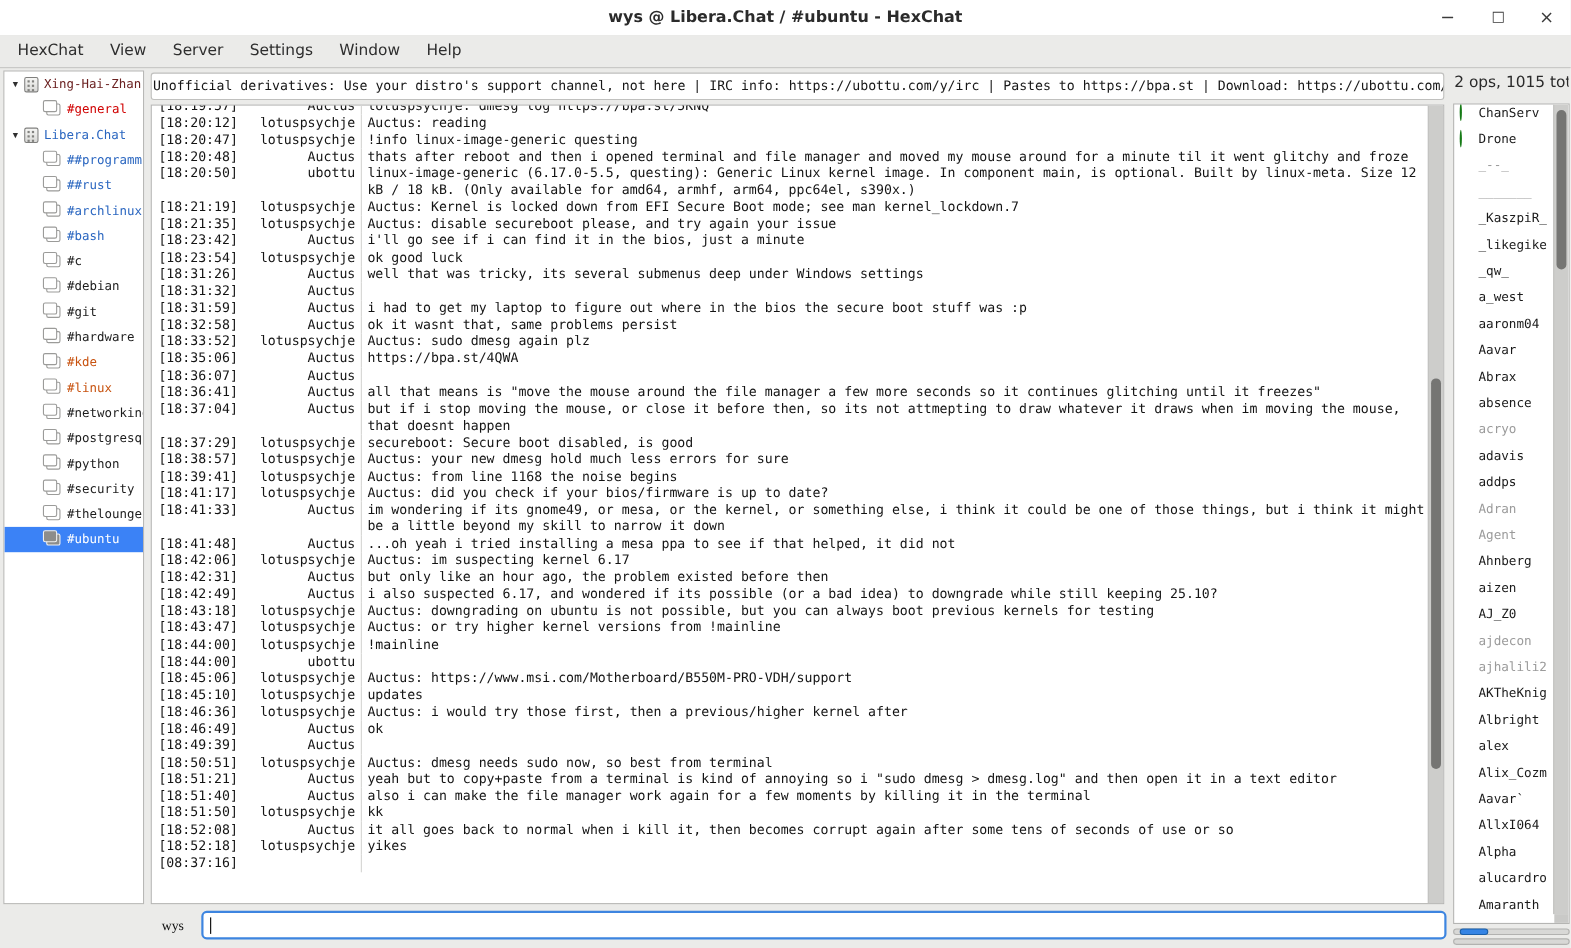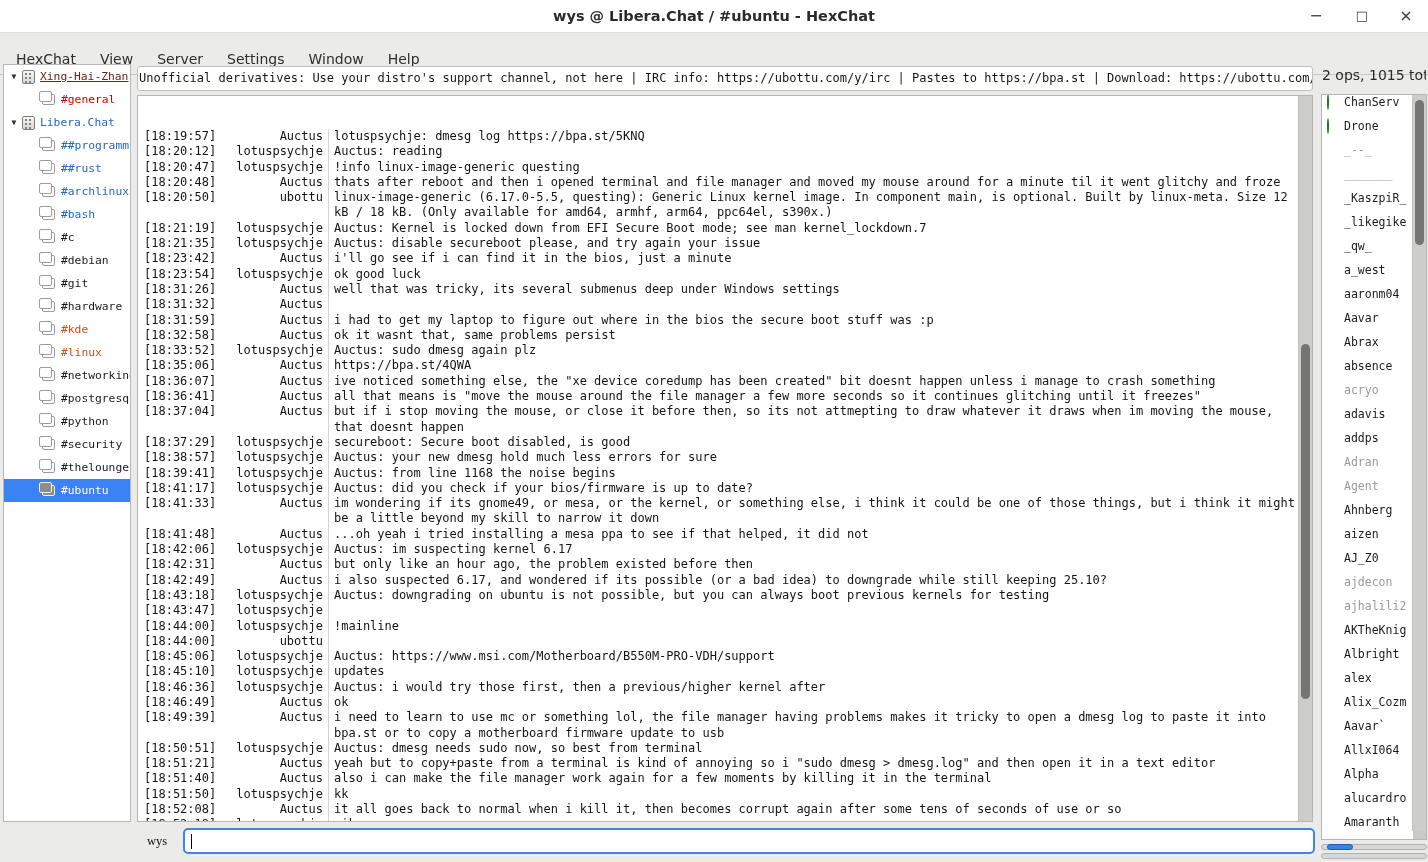--- a/index.html
+++ b/index.html
@@ -11,53 +11,53 @@
   
   .titlebar{position:absolute;left:0;top:0;width:1428px;height:32px;background:#ffffff;border-bottom:1px solid #dedede;}
   .title{position:absolute;left:0;right:0;top:0;height:30px;line-height:32px;text-align:center;
          font-size:14.5px;font-weight:bold;color:#2b2b2b;}
   .winbtn{position:absolute;top:0;width:24px;height:32px;line-height:32px;text-align:center;color:#3a3a3a;cursor:default;}
   .btn-min{right:100px;font-size:16px;}
   .btn-max{right:54px;font-size:13px;}
   .btn-close{right:10px;font-size:16px;}
   
   .menubar{position:absolute;left:0;top:32px;width:1428px;height:30px;background:#ebebe9;
-           border-bottom:1px solid #c6c6c4;display:flex;align-items:center;padding-left:4px;box-sizing:border-box;margin-top:13px;}
+           border-bottom:1px solid #c6c6c4;display:flex;align-items:center;padding-left:4px;box-sizing:border-box;}
   .menu-item{padding:0 12px;font-size:14px;color:#2e2e2e;line-height:29px;}
   
   .sidebar{position:absolute;left:3px;top:64px;width:128px;height:758px;background:#ffffff;
            border:1px solid #b8b8b6;box-sizing:border-box;overflow:hidden;}
   .tree-row{height:23px;display:flex;align-items:center;white-space:nowrap;overflow:hidden;
             font-family:"DejaVu Sans Mono",monospace;font-size:11.3px;}
   .tree-row .expander{width:12px;margin-left:4px;font-size:8px;color:#2f2f2f;flex:none;text-align:center;}
   .tree-row.server .label{margin-left:5px;}
   .tree-row.channel{padding-left:36px;}
   .ic-srv{flex:none;width:11px;height:12px;border:1px solid #7f7f7d;border-radius:2px;
           background:linear-gradient(#f6f6f4,#d9d9d7);position:relative;margin-left:2px;}
   .ic-srv::before{content:"";position:absolute;left:2px;top:2px;width:2px;height:2px;background:#82827f;
           box-shadow:4px 0 #82827f,0 4px #82827f,4px 4px #82827f,0 8px #82827f,4px 8px #82827f;}
   .ic-chan{flex:none;width:11px;height:9px;border:1px solid #9b9b99;border-radius:2px;background:#fff;position:relative;margin:0 0 0 2px;}
   .ic-chan::before{content:"";position:absolute;left:-4px;top:-4px;width:11px;height:9px;border:1px solid #9b9b99;border-radius:2px;background:#fff;}
   .tree-row .label{margin-left:6px;color:#1c1c1c;}
-  .tree-row.c-maroon .label{color:#6b2121;text-decoration:underline;}
+  .tree-row.c-maroon .label{color:#6b2121;}
   .tree-row.c-red .label{color:#d00000;}
   .tree-row.c-blue .label{color:#2a66c0;}
   .tree-row.c-orange .label{color:#c85310;}
   .tree-row.selected{background:#3b82f6;}
   .tree-row.selected .label{color:#ffffff;}
   .tree-row.selected .ic-chan,.tree-row.selected .ic-chan::before{background:#8d8d8b;border-color:#f0f0f0;}
   
   .topicbar{position:absolute;left:137px;top:66px;width:1176px;height:25px;background:#ffffff;
             border:1px solid #c0c0be;border-radius:3px;box-sizing:border-box;
             font-family:"DejaVu Sans Mono",monospace;font-size:12px;line-height:23px;color:#161616;
             padding:0 6px;white-space:nowrap;overflow:hidden;text-indent:-5px;}
   
   .chatbox{position:absolute;left:137px;top:95px;width:1176px;height:727px;background:#ffffff;
            border:1px solid #b5b5b3;box-sizing:border-box;overflow:hidden;}
-  .msgs{position:absolute;left:0;top:-7px;right:14px;margin-top:40px;}
+  .msgs{position:absolute;left:0;top:-7px;right:14px;}
   .msg{display:flex;font-family:"DejaVu Sans Mono",monospace;font-size:12px;line-height:15.3px;color:#141414;}
   .msg .ts{flex:none;width:74px;padding-left:6px;}
   .msg .nick{flex:none;width:105px;text-align:right;padding-right:5px;border-right:1px solid #d4d4d2;}
   .msg .txt{flex:1;padding-left:5px;white-space:pre-wrap;word-wrap:break-word;}
   .vscroll{position:absolute;right:0;top:0;bottom:0;width:13px;background:#cdcdcb;border-left:1px solid #c2c2c0;}
   .vthumb{position:absolute;left:2px;right:2px;border-radius:6px;background:#757573;}
   .chat-thumb{top:248px;height:355px;}
   
   .userheader{position:absolute;left:1322px;top:67px;width:104px;height:22px;font-size:14px;color:#2b2b2b;
               white-space:nowrap;overflow:hidden;}
@@ -259,21 +259,20 @@
         <span class="txt">Auctus: sudo dmesg again plz</span>
       </div>
       <div class="msg">
         <span class="ts">[18:35:06]</span>
         <span class="nick">Auctus</span>
         <span class="txt">https://bpa.st/4QWA</span>
       </div>
       <div class="msg">
         <span class="ts">[18:36:07]</span>
         <span class="nick">Auctus</span>
-        <span class="txt">ive noticed something else, the "xe device coredump has been created" bit doesnt happen unless i manage to crash something</span>
       </div>
       <div class="msg">
         <span class="ts">[18:36:41]</span>
         <span class="nick">Auctus</span>
         <span class="txt">all that means is "move the mouse around the file manager a few more seconds so it continues glitching until it freezes"</span>
       </div>
       <div class="msg">
         <span class="ts">[18:37:04]</span>
         <span class="nick">Auctus</span>
         <span class="txt">but if i stop moving the mouse, or close it before then, so its not attmepting to draw whatever it draws when im moving the mouse, that doesnt happen</span>
@@ -324,20 +323,21 @@
         <span class="txt">i also suspected 6.17, and wondered if its possible (or a bad idea) to downgrade while still keeping 25.10?</span>
       </div>
       <div class="msg">
         <span class="ts">[18:43:18]</span>
         <span class="nick">lotuspsychje</span>
         <span class="txt">Auctus: downgrading on ubuntu is not possible, but you can always boot previous kernels for testing</span>
       </div>
       <div class="msg">
         <span class="ts">[18:43:47]</span>
         <span class="nick">lotuspsychje</span>
+        <span class="txt">Auctus: or try higher kernel versions from !mainline</span>
       </div>
       <div class="msg">
         <span class="ts">[18:44:00]</span>
         <span class="nick">lotuspsychje</span>
         <span class="txt">!mainline</span>
       </div>
       <div class="msg">
         <span class="ts">[18:44:00]</span>
         <span class="nick">ubottu</span>
       </div>
@@ -357,21 +357,20 @@
         <span class="txt">Auctus: i would try those first, then a previous/higher kernel after</span>
       </div>
       <div class="msg">
         <span class="ts">[18:46:49]</span>
         <span class="nick">Auctus</span>
         <span class="txt">ok</span>
       </div>
       <div class="msg">
         <span class="ts">[18:49:39]</span>
         <span class="nick">Auctus</span>
-        <span class="txt">i need to learn to use mc or something lol, the file manager having problems makes it tricky to open a dmesg log to paste it into bpa.st or to copy a motherboard firmware update to usb</span>
       </div>
       <div class="msg">
         <span class="ts">[18:50:51]</span>
         <span class="nick">lotuspsychje</span>
         <span class="txt">Auctus: dmesg needs sudo now, so best from terminal</span>
       </div>
       <div class="msg">
         <span class="ts">[18:51:21]</span>
         <span class="nick">Auctus</span>
         <span class="txt">yeah but to copy+paste from a terminal is kind of annoying so i "sudo dmesg &gt; dmesg.log" and then open it in a text editor</span>

